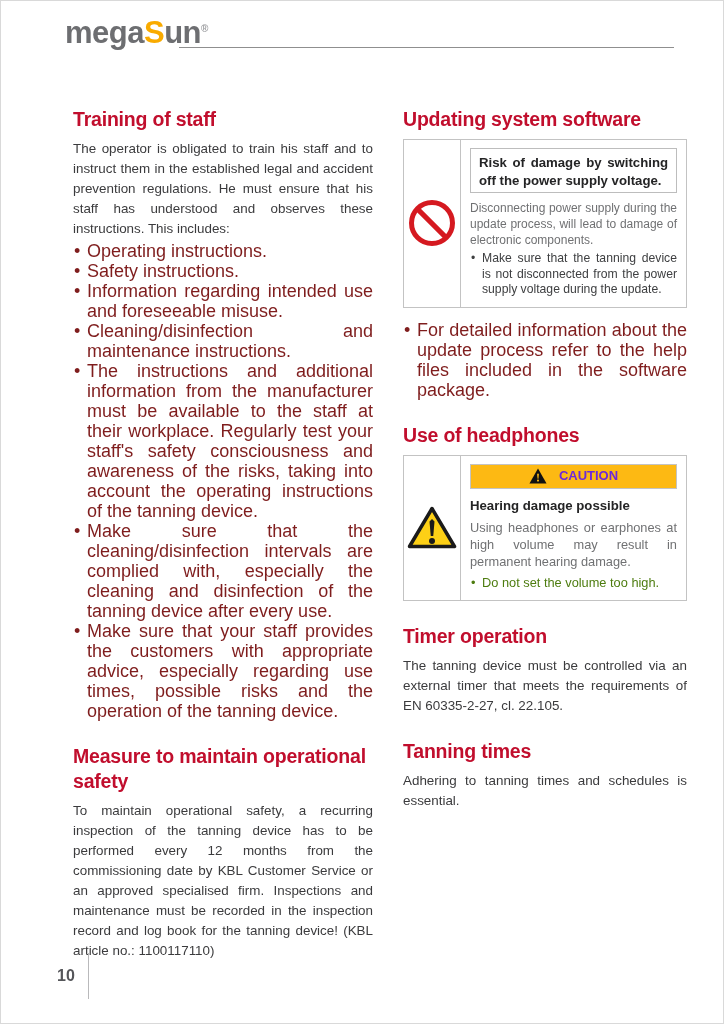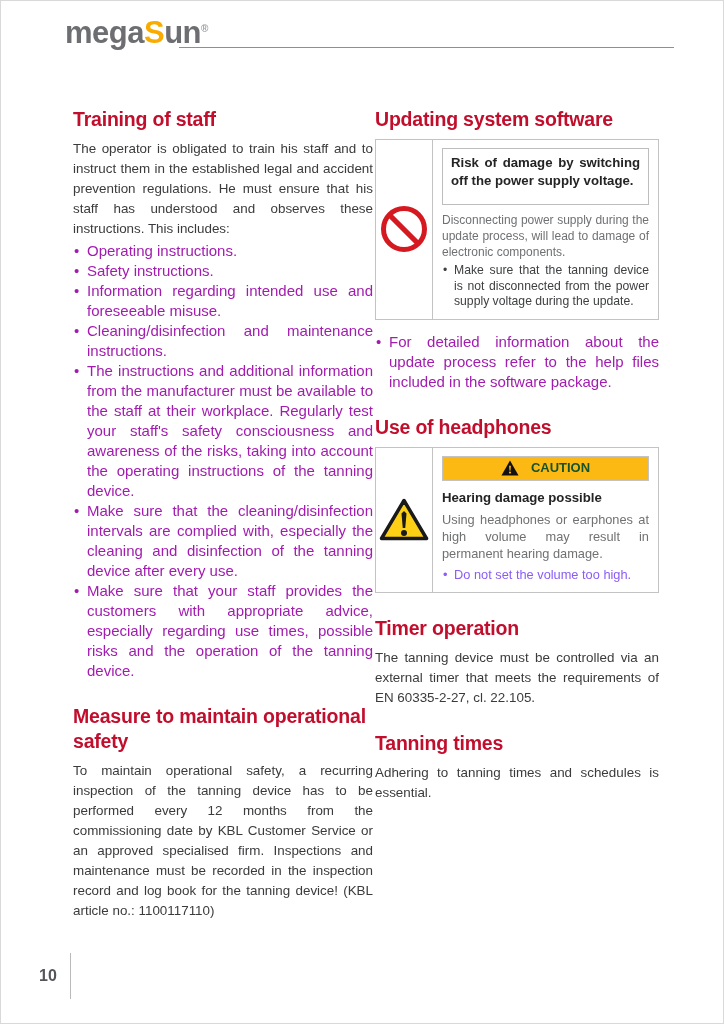--- a/index.html
+++ b/index.html
@@ -11,64 +11,64 @@
   }
   
   .logo{position:absolute;left:64px;top:14px;font-size:31px;font-weight:600;
         letter-spacing:-0.5px;color:#6d6e71;}
   .logo .accent{color:#f9ab00;font-weight:700;}
   .logo sup{font-size:10px;color:#9a9b9e;vertical-align:super;}
   .header-rule{position:absolute;left:178px;right:49px;top:46px;height:1px;background:#8f8f8f;}
   
   .col{position:absolute;top:106px;}
   .col-left{left:72px;width:300px;}
-  .col-right{left:374px;width:284px;}
+  .col-right{left:402px;width:284px;}
   h2{margin:0 0 7px 0;font-size:19.5px;line-height:25px;font-weight:700;
      color:#c10e2d;letter-spacing:-0.2px;}
   .section{margin:0 0 0 0;}
   .section + .section{margin-top:23px;}
   p.body{margin:0;font-size:13.4px;line-height:20px;text-align:justify;color:#3b3b3d;}
   ul.bullets{margin:2px 0 0 0;padding:0;list-style:none;}
-  ul.bullets li{position:relative;padding-left:14px;font-size:15px;line-height:20px;
-                text-align:justify;color:#a21caf;}
+  ul.bullets li{position:relative;padding-left:14px;font-size:18px;line-height:20px;
+                text-align:justify;color:#7f1d1d;}
   ul.bullets li::before{content:"\2022";position:absolute;left:1px;top:0;}
   
   .warnbox{display:flex;border:1px solid #c3c3c3;background:#fff;margin:3px 0 12px 0;
            box-sizing:border-box;}
   .warnbox .icon-cell{width:56px;flex:0 0 56px;border-right:1px solid #c3c3c3;
            display:flex;align-items:center;justify-content:center;}
   .warnbox .content{flex:1;padding:8px 9px 9px 9px;min-width:0;}
-  .warn-title{border:1px solid #bdbdbd;padding:5px 8px 14px 8px;font-weight:700;
+  .warn-title{border:1px solid #bdbdbd;padding:5px 8px 2px 8px;font-weight:700;
            font-size:13.2px;line-height:18px;color:#242425;text-align:justify;}
   .warn-body{margin:7px 0 3px 0;font-size:12px;line-height:16px;
            color:#707173;text-align:justify;}
   ul.warn-bullets{margin:2px 0 0 0;padding:0;list-style:none;}
   ul.warn-bullets li{position:relative;padding-left:12px;font-size:12.2px;line-height:15.5px;
            color:#3f4042;text-align:justify;}
   ul.warn-bullets li::before{content:"\2022";position:absolute;left:1px;top:0;}
   
   .prohibition{width:46px;height:46px;border-radius:50%;border:5px solid #d51920;
            background:#fff;position:relative;box-sizing:border-box;}
   .prohibition::after{content:"";position:absolute;left:-2px;right:-2px;top:50%;
            height:5px;margin-top:-2.5px;background:#d51920;transform:rotate(45deg);}
   
   .caution-banner{display:flex;align-items:center;justify-content:center;gap:12px;
            background:#fdb913;border:1px solid #c3c3c3;padding:3px 0 4px 0;
-           font-weight:700;font-size:13px;color:#14532d;margin-bottom:8px;}
+           font-weight:700;font-size:13px;color:#6d28d9;margin-bottom:8px;}
   .caution-heading{font-weight:700;font-size:13.2px;line-height:18px;color:#242425;
            margin:2px 0 4px 0;}
   .caution-body{margin:0 0 4px 0;font-size:12.8px;line-height:17px;color:#707173;
            text-align:justify;}
   ul.caution-bullets{margin:3px 0 0 0;padding:0;list-style:none;}
   ul.caution-bullets li{position:relative;padding-left:12px;font-size:12.8px;
-           line-height:17px;color:#8b5cf6;}
+           line-height:17px;color:#4d7c0f;}
   ul.caution-bullets li::before{content:"\2022";position:absolute;left:1px;top:0;}
   .tri-svg{display:block;}
   
-  .footer{position:absolute;left:38px;bottom:24px;display:flex;align-items:center;height:46px;}
+  .footer{position:absolute;left:56px;bottom:24px;display:flex;align-items:center;height:46px;}
   .page-num{font-size:16px;font-weight:700;color:#55565a;margin-right:13px;}
   .footer-rule{width:1px;height:46px;background:#b9b9bb;}
   .footer-text{margin-left:13px;font-size:11.5px;color:#4a4b4d;letter-spacing:2.4px;
            white-space:nowrap;}
   .footer-text .bold{font-weight:700;color:#1f1f20;letter-spacing:0.4px;font-size:12px;}
 </style>
 </head>
 <body>
 
 <div class="page">

